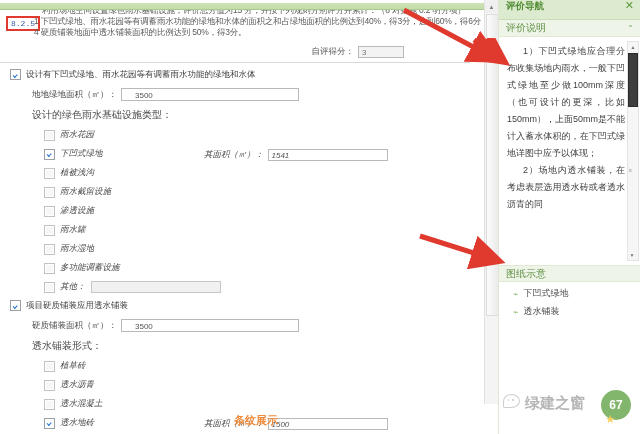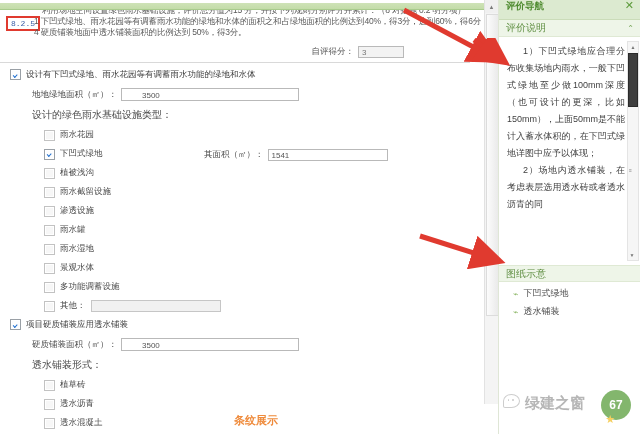--- a/index.html
+++ b/index.html
@@ -72,25 +72,25 @@
     transform:rotate(-45deg);
   }
   .cbox.light{border-color:#c2c2c2;background:#f7f7f7;}
   .chk-label{font-size:8.5px;color:#4a4a4a;filter:blur(0.15px);white-space:nowrap;}
   .chk-label.head{color:#3c3c3c;}
 
   .field-row{display:flex;align-items:center;margin:0 0 7px 22px;}
   .field-label{font-size:8.5px;color:#4a4a4a;filter:blur(0.15px);white-space:nowrap;}
   .field-input{
     margin-left:4px;width:178px;height:13px;border:1px solid #b9b9b9;background:#fff;
-    font-size:8px;color:#555;line-height:13px;padding-left:20px;box-sizing:border-box;
+    font-size:8px;color:#555;line-height:13px;padding-left:13px;box-sizing:border-box;
     font-family:"Liberation Sans",sans-serif;
   }
   .sub-title{font-size:10px;color:#4a4a4a;margin:0 0 7px 22px;filter:blur(0.15px);}
-  .opt-row{display:flex;align-items:center;margin:0 0 7px 34px;position:relative;}
+  .opt-row{display:flex;align-items:center;margin:0 0 7px 34px;position:relative;font-style:italic;}
   .opt-other-input{
     margin-left:5px;width:130px;height:12px;border:1px solid #c6c6c6;background:#f1f1f1;
     box-sizing:border-box;
   }
   .inline-area{
     position:absolute;left:160px;top:1px;display:flex;align-items:center;
   }
   .inline-area .field-label{font-size:8.5px;}
   .inline-input{
     margin-left:4px;width:120px;height:12px;border:1px solid #b9b9b9;background:#fff;
@@ -248,24 +248,20 @@
         <span class="cbox light"></span>
         <span class="chk-label">渗透设施</span>
       </div>
       <div class="opt-row">
         <span class="cbox light"></span>
         <span class="chk-label">雨水罐</span>
       </div>
       <div class="opt-row">
         <span class="cbox light"></span>
         <span class="chk-label">雨水湿地</span>
-      </div>
-      <div class="opt-row">
-        <span class="cbox light"></span>
-        <span class="chk-label">景观水体</span>
       </div>
       <div class="opt-row">
         <span class="cbox light"></span>
         <span class="chk-label">多功能调蓄设施</span>
       </div>
       <div class="opt-row">
         <span class="cbox light"></span>
         <span class="chk-label">其他：</span>
         <span class="opt-other-input"></span>
       </div>

